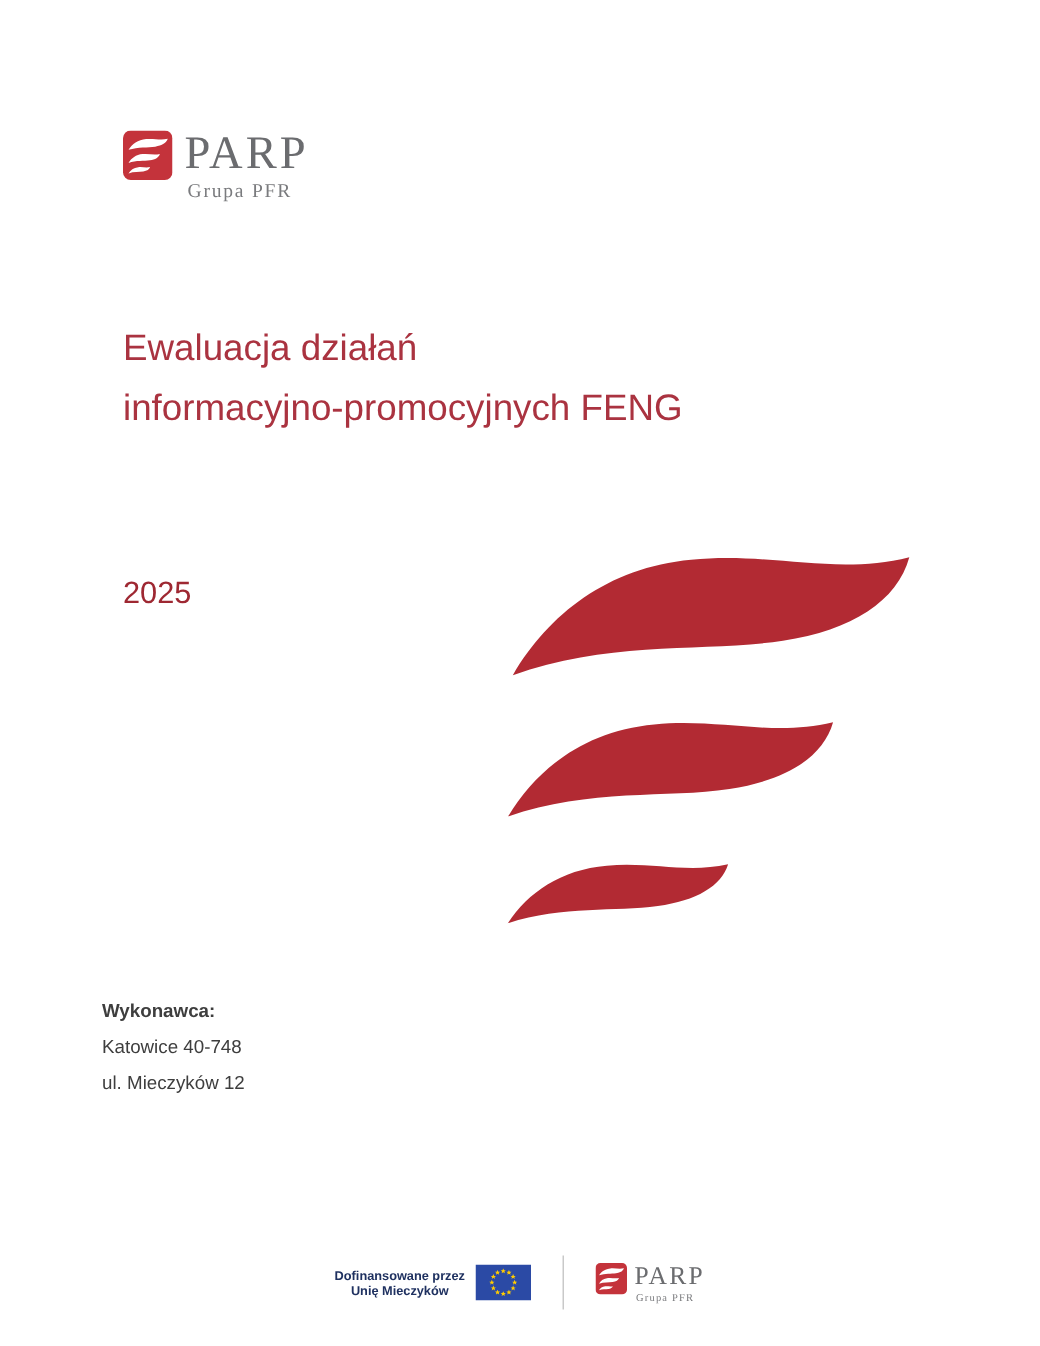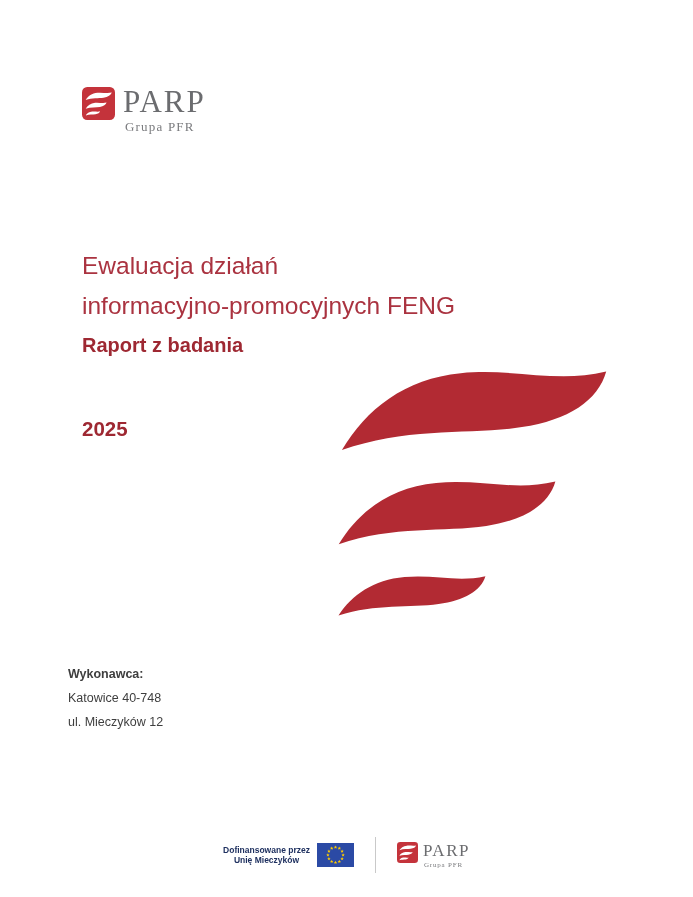--- a/index.html
+++ b/index.html
@@ -39,44 +39,43 @@
     letter-spacing: 1.2px;
     color: var(--parp-gray-light, #7A7B7E);
     margin-top: 2px;
     margin-left: 2px;
   }
 
   
   .title-block {
     position: absolute;
     left: 82px;
-    top: 246px;
+    top: 213px;
     width: 480px;
   }
   .title-line {
     font-size: 24.5px;
     line-height: 40px;
     font-weight: 400;
     color: var(--title-red, #AA3340);
   }
   .title-sub {
     font-size: 20px;
     line-height: 30px;
     font-weight: 700;
     color: var(--dark-red, #9E2832);
     margin-top: 4px;
   }
   .year {
     position: absolute;
     left: 82px;
     top: 384px;
     font-size: 20.5px;
-    font-weight: 700;
+    font-weight: 400;
     color: var(--dark-red, #9E2832);
-    margin-top: 33px;
   }
 
   
   .flag-watermark {
     position: absolute;
     left: 334px;
     top: 366px;
     width: 280px;
     height: 256px;
   }
@@ -167,21 +166,20 @@
     </svg>
     <div class="words">
       <div class="parp-word">PARP</div>
       <div class="parp-sub">Grupa PFR</div>
     </div>
   </div>
 
   <div class="title-block">
     <div class="title-line">Ewaluacja działań</div>
     <div class="title-line">informacyjno-promocyjnych FENG</div>
-    <div class="title-sub">Raport z badania</div>
   </div>
   <div class="year">2025</div>
 
   <svg class="flag-watermark" viewBox="0 0 280 256">
     <use href="#wave-shape" class="wave" transform="translate(7,1) scale(0.887,0.884)"></use>
     <use href="#wave-shape" class="wave" transform="translate(4,112) scale(0.727,0.705)"></use>
     <use href="#wave-shape" class="wave" transform="translate(4,208) scale(0.493,0.442)"></use>
   </svg>
 
   <div class="contractor">

